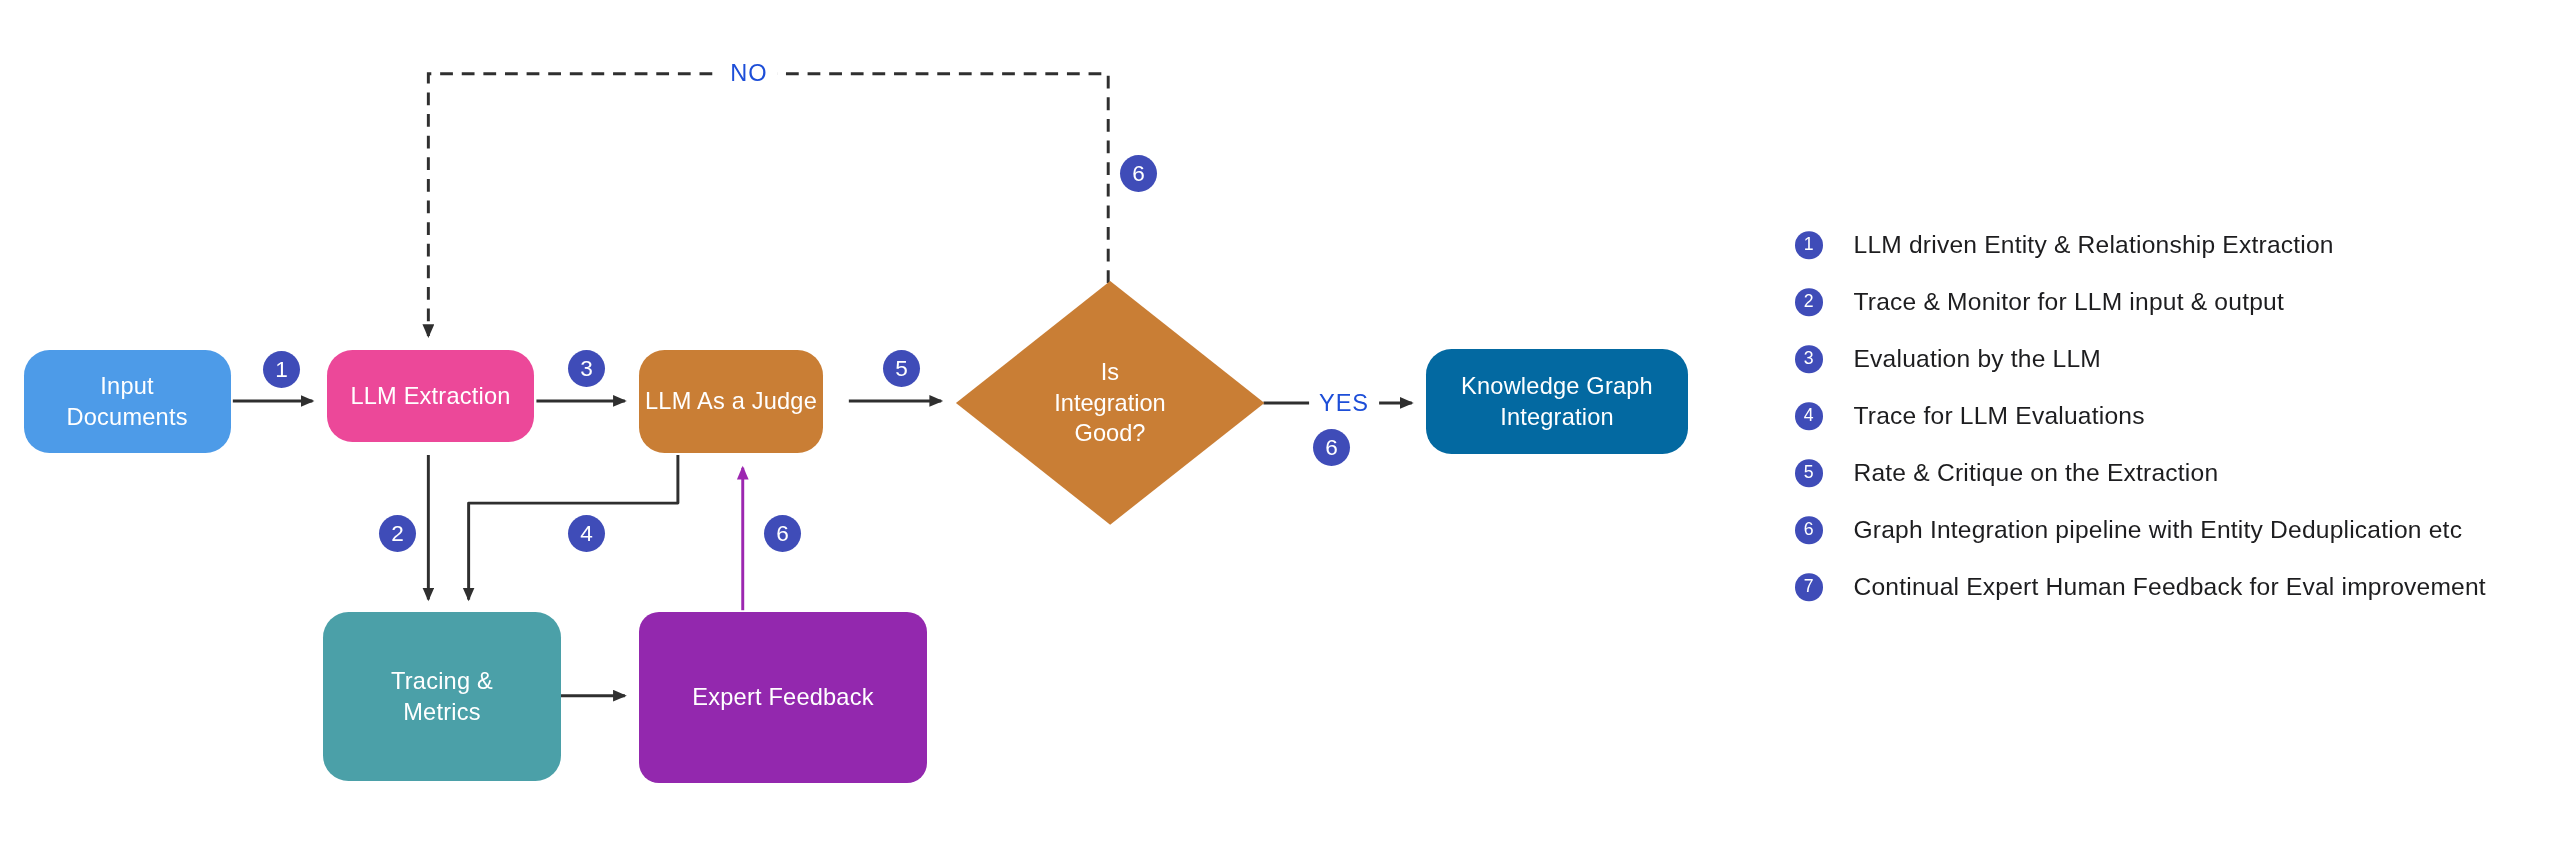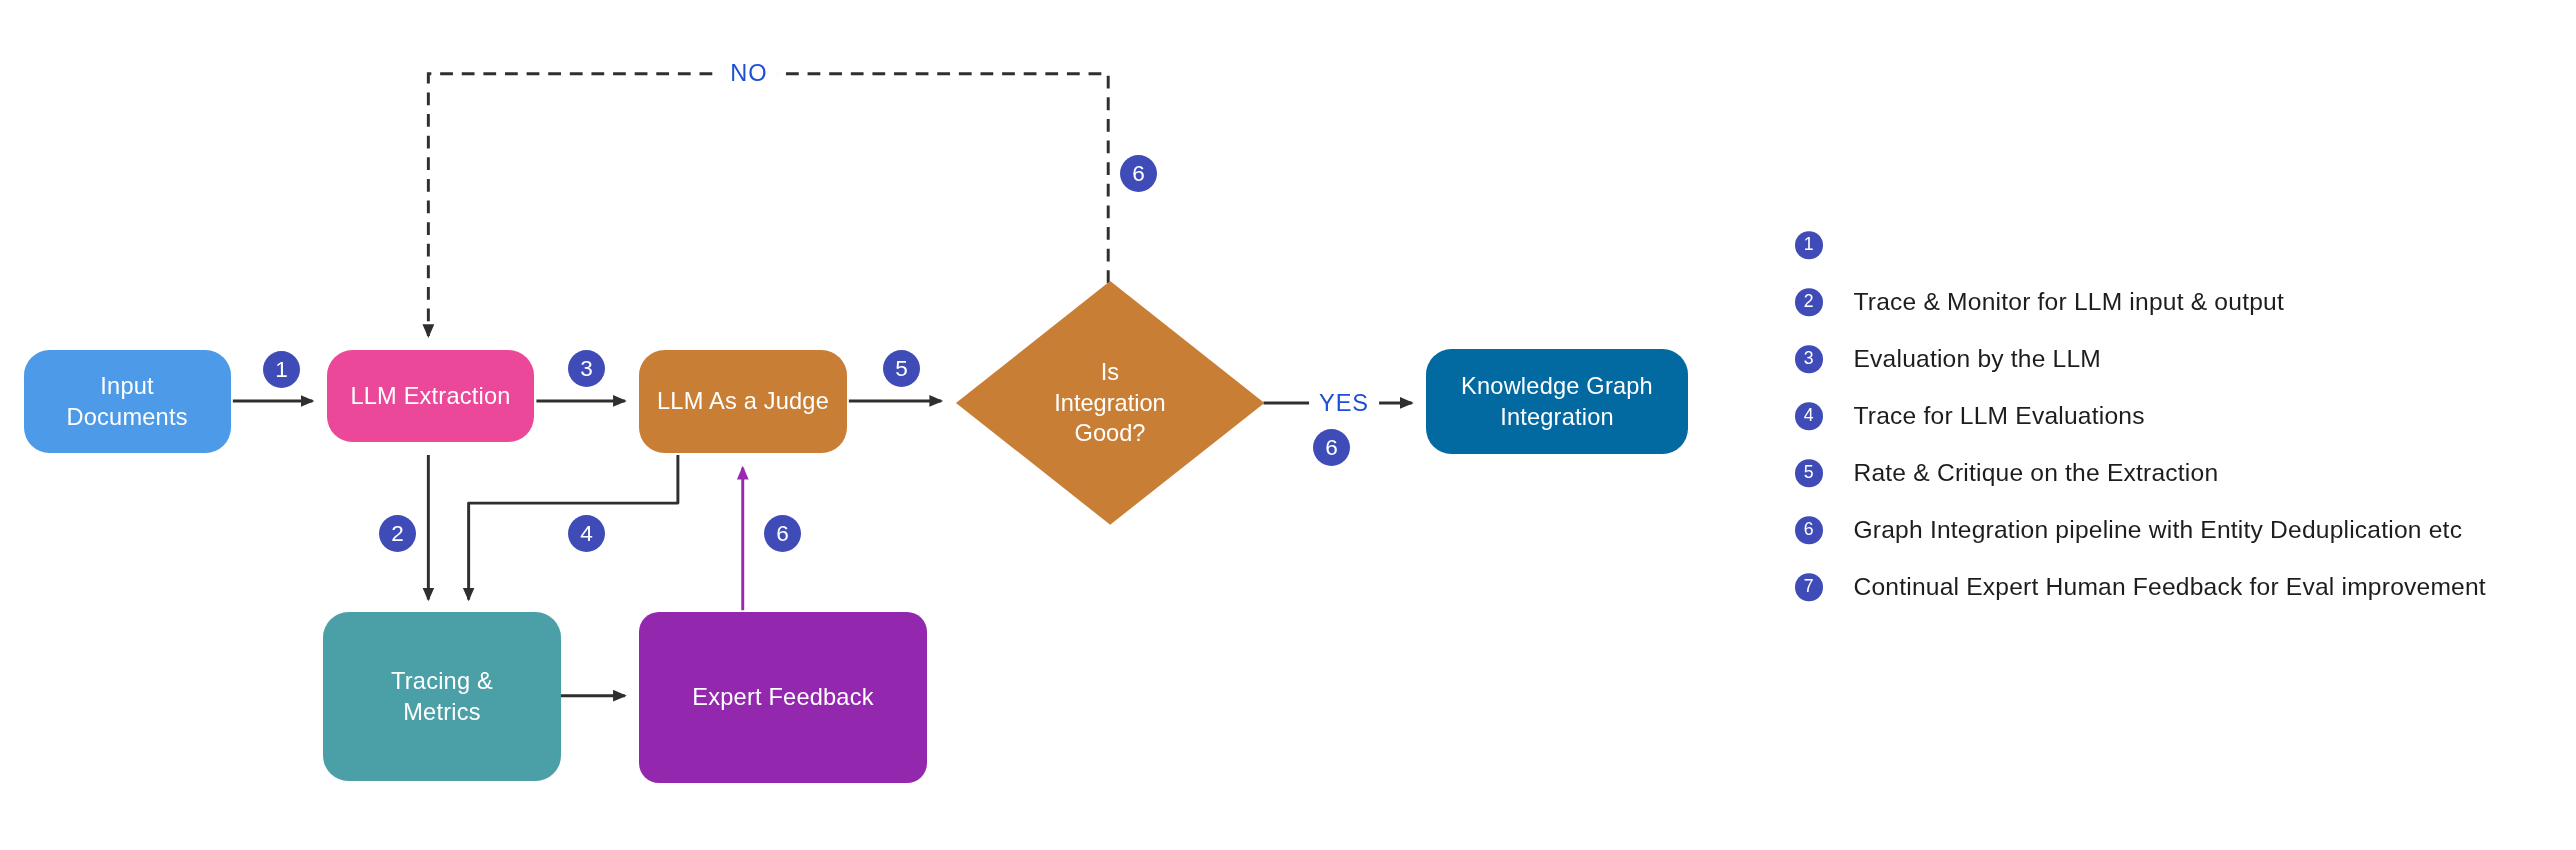--- a/index.html
+++ b/index.html
@@ -137,21 +137,21 @@
     <path d="M756 621 L756 476" fill="none" stroke="#9C27B0" stroke-width="3" marker-end="url(#arrowPurple)"></path>
 
     <polygon points="973,410 1130,286 1287,410 1130,534" fill="#C97E35"></polygon>
   </svg>
 
   <div class="node" style="left: 23.6px; top: 350px; width: 207px; height: 103px; background: rgb(77, 155, 232);">Input
 Documents</div>
 
   <div class="node" style="left: 327px; top: 350px; width: 207px; height: 92px; background: #ec4899;">LLM Extraction</div>
 
-  <div class="node" style="left: 639px; top: 350px; width: 208px; height: 103px; background: rgb(201, 126, 53);">LLM As a Judge</div>
+  <div class="node" style="left: 639px; top: 350px; width: 184px; height: 103px; background: rgb(201, 126, 53);">LLM As a Judge</div>
 
   <div class="diamond-label" style="left:1012px; top:339px; width:196px; height:128px;">Is
 Integration
 Good?</div>
 
   <div class="node" style="left: 1426px; top: 349px; width: 262px; height: 105px; background: #0369a1;">Knowledge Graph
 Integration</div>
 
   <div class="node" style="left: 323px; top: 612px; width: 238px; height: 169px; background: rgb(75, 160, 168);">Tracing &amp;
 Metrics</div>
@@ -167,20 +167,21 @@
   <div class="badge" style="left: 568px; top: 350px; background: rgb(63, 76, 184);">3</div>
   <div class="badge" style="left: 568px; top: 515px; background: rgb(63, 76, 184);">4</div>
   <div class="badge" style="left: 883px; top: 350px; background: rgb(63, 76, 184);">5</div>
   <div class="badge" style="left: 1120px; top: 155px; background: rgb(63, 76, 184);">6</div>
   <div class="badge" style="left: 1313px; top: 429px; background: rgb(63, 76, 184);">6</div>
   <div class="badge" style="left: 764px; top: 515px; background: rgb(63, 76, 184);">6</div>
 
   <div class="legend">
     <div class="legend-row" style="top:245px;">
       <span class="legend-badge" style="background: rgb(63, 76, 184);">1</span>
+      <span class="legend-text">LLM driven Entity &amp; Relationship Extraction</span>
     </div>
     <div class="legend-row" style="top:302px;">
       <span class="legend-badge" style="background: rgb(63, 76, 184);">2</span>
       <span class="legend-text">Trace &amp; Monitor for LLM input &amp; output</span>
     </div>
     <div class="legend-row" style="top:359px;">
       <span class="legend-badge" style="background: rgb(63, 76, 184);">3</span>
       <span class="legend-text">Evaluation by the LLM</span>
     </div>
     <div class="legend-row" style="top:416px;">

